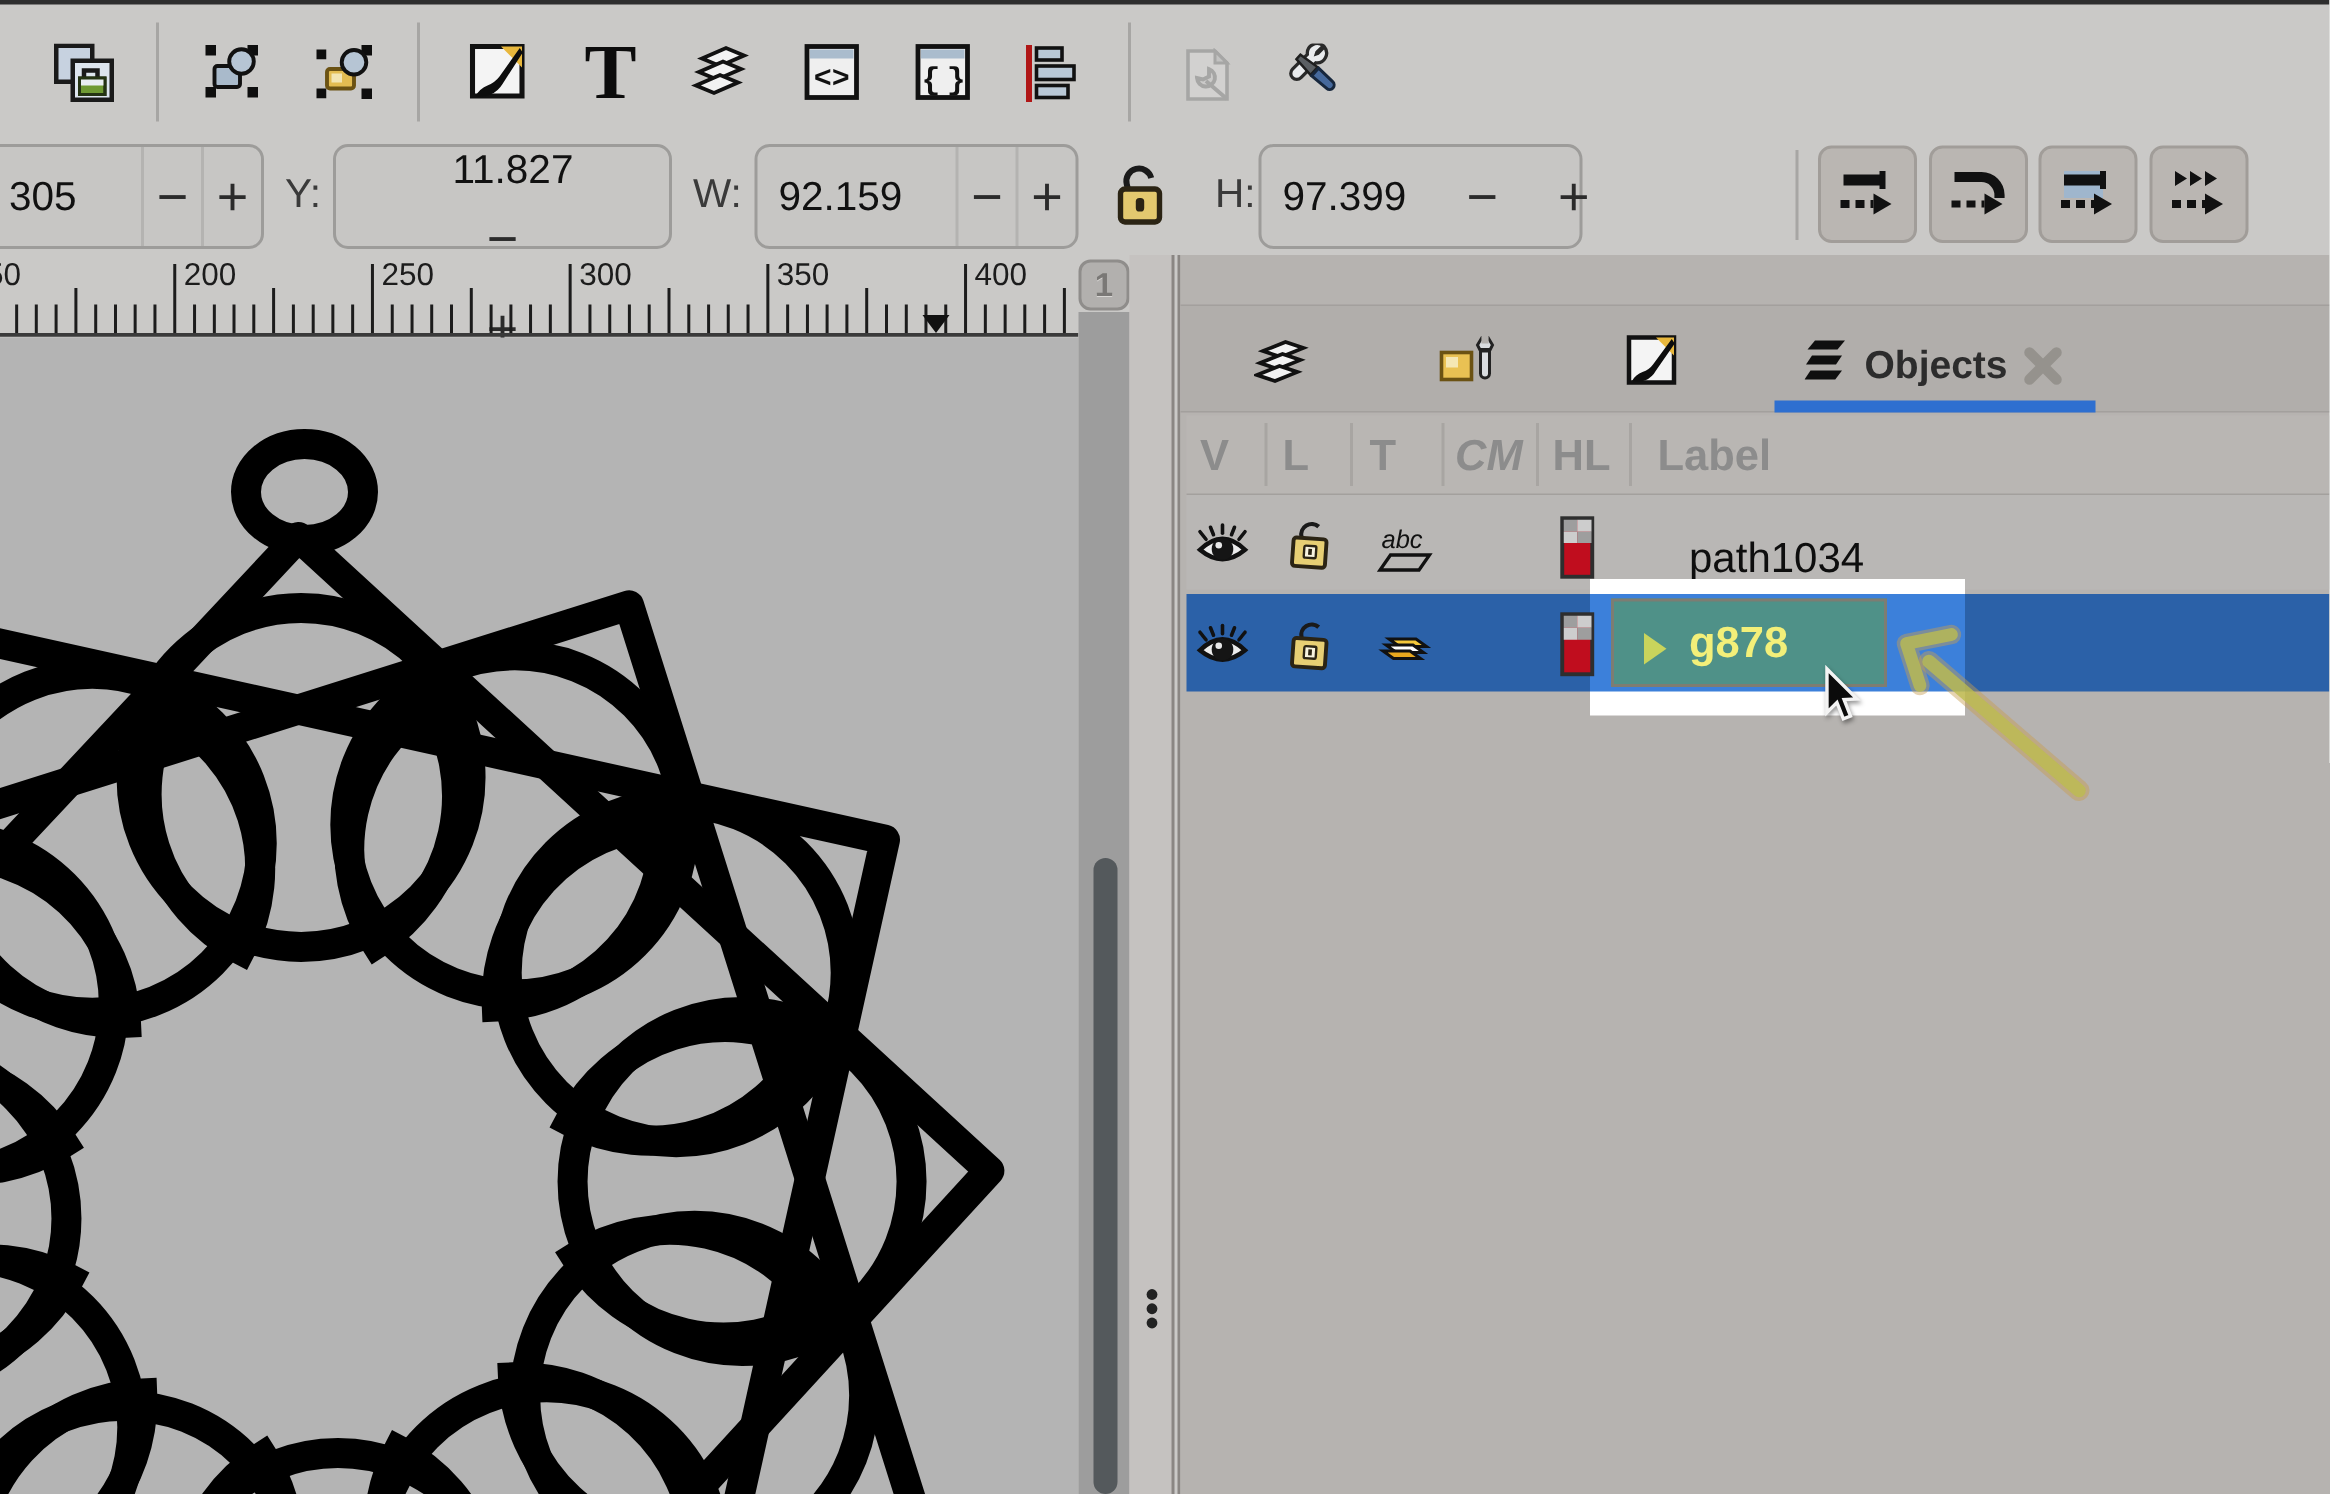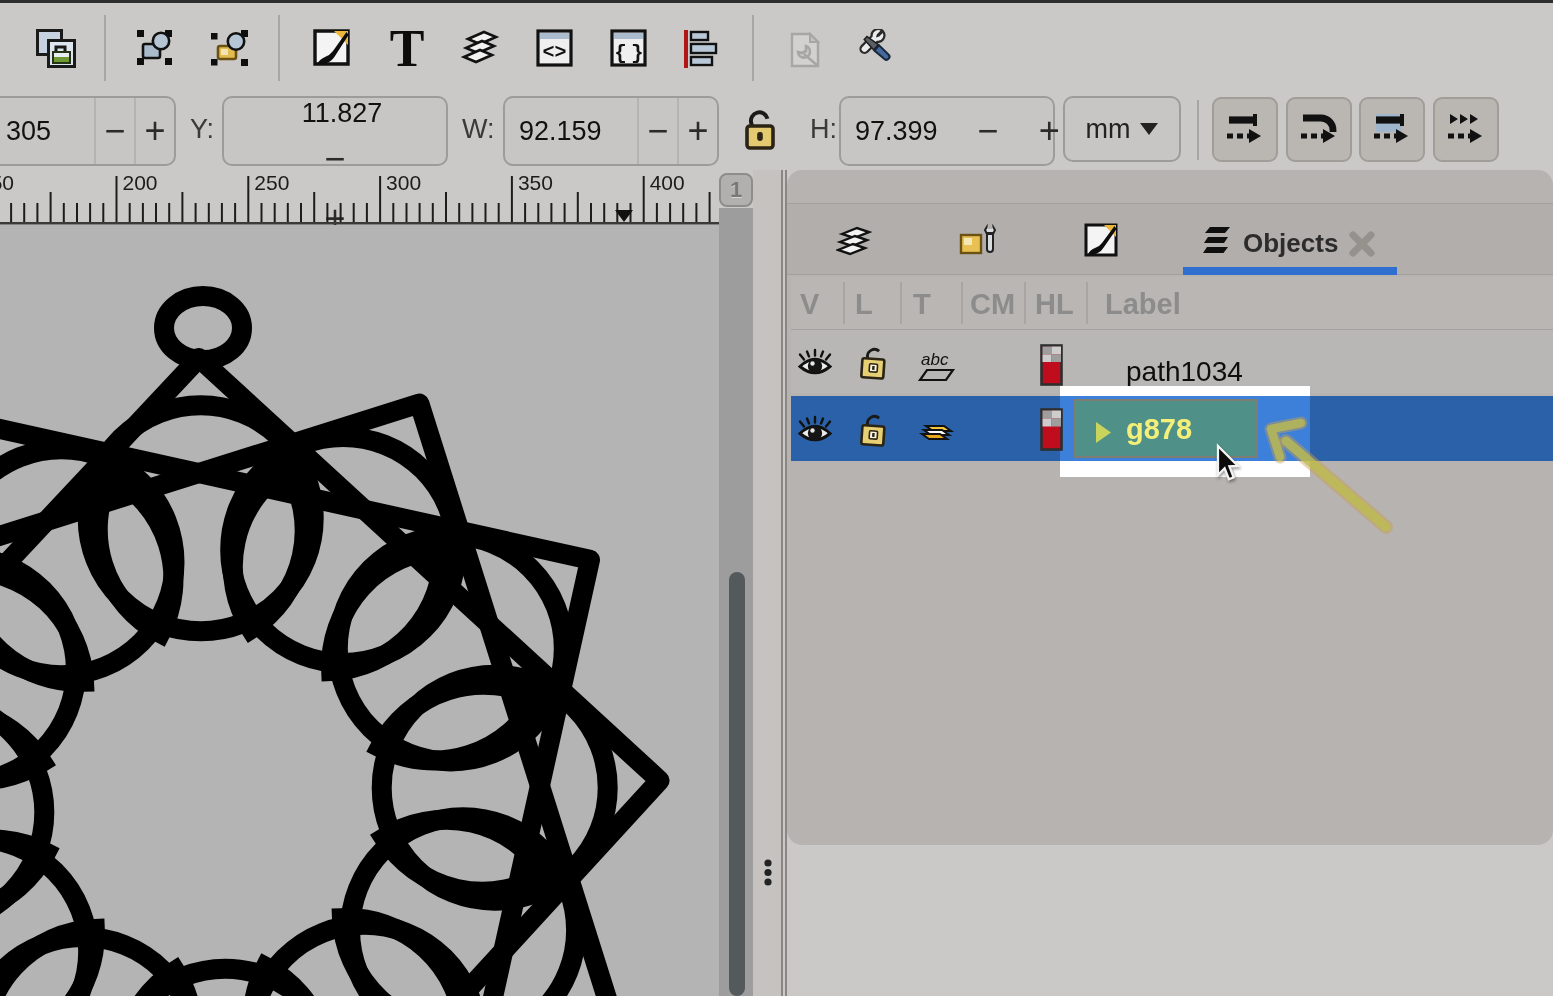--- a/index.html
+++ b/index.html
@@ -129,24 +129,20 @@
       <rect x="2.5" y="9.5" width="13" height="11" rx="1.5" fill="#e3c96f" stroke="#2b2414" stroke-width="1.8"></rect>
       <rect x="7.6" y="12.5" width="2.8" height="4.5" rx="1.2" fill="#2b2414"></rect>
     </svg>
     <div class="lbl" style="left:810px;">H:</div>
     <div class="spin" style="left:839px;width:212px;gap:20px;">
       <div class="val">97.399</div>
         <div class="mm1"></div>
         <div class="bt">−</div>
         <div class="mm1"></div>
         <div class="bt">+</div>
-    </div>
-    <div class="abs" style="left:1063px;top:96px;width:118px;height:66px;background:#c7c6c4;border:2px solid #9d9c9a;border-radius:10px;box-sizing:border-box;display:flex;align-items:center;justify-content:center;gap:10px;">
-      <span style="font-size:27px;color:#222;">mm</span>
-      <span style="width:0;height:0;border-left:9px solid transparent;border-right:9px solid transparent;border-top:12px solid #222;"></span>
     </div>
     <div class="abs" style="left:1197px;top:100px;width:2px;height:60px;background:#a7a6a4;"></div>
     <div class="tbtn" style="left:1212px;">
       <svg width="44" height="44" viewBox="0 0 22 22">
           <g stroke="#111" fill="none">
         <path d="M 3 6 h13" stroke-width="3.6"></path>
             <path d="M 16 3 v6" stroke-width="2"></path>
         <path d="M 2 14 h11" stroke-width="2.6" stroke-dasharray="3 2"></path>
         <path d="M 13 10.5 l 6 3.5 -6 3.5 z" fill="#111" stroke="none"></path>
       </g>
@@ -290,21 +286,21 @@
 
   <div class="abs" style="left:753px;top:170px;width:28px;height:826px;background:#c5c2c0;"></div>
   <svg class="abs" style="left:753px;top:170px;" width="28" height="826">
     <circle cx="15" cy="693" r="3.6" fill="#222"></circle>
     <circle cx="15" cy="702.5" r="3.6" fill="#222"></circle>
     <circle cx="15" cy="712" r="3.6" fill="#222"></circle>
   </svg>
   <div class="abs" style="left:781px;top:170px;width:1.5px;height:826px;background:#8a8683;"></div>
   <div class="abs" style="left:785px;top:170px;width:1.5px;height:826px;background:#8a8683;"></div>
 
-  <div id="panel" class="abs" style="left:787px;top:170px;width:766px;height:675px;background:#b6b3b0;border-radius:15px;">
+  <div id="panel" class="abs" style="left:787px;top:170px;width:766px;height:826px;background:#b6b3b0;">
 
     <div class="abs" style="left:0;top:33px;width:766px;height:72px;background:#b1aeab;border-top:1.5px solid #a3a09d;border-bottom:1.5px solid #a3a09d;box-sizing:border-box;"></div>
     <svg class="abs" style="left:49px;top:56px;" width="40" height="34" viewBox="0 0 40 34">
       <g fill="#f2f2f2" stroke="#111" stroke-width="2.4">
         <path d="M 6 8 L 21 2 L 33 6 L 18 12 z"></path>
         <path d="M 4 16 L 19 10 L 31 14 L 16 20 z"></path>
         <path d="M 2 24 L 17 18 L 29 22 L 14 28 z"></path>
       </g>
     </svg>
     <svg class="abs" style="left:172px;top:52px;" width="40" height="36" viewBox="0 0 40 36">
@@ -329,21 +325,21 @@
     <div class="abs" style="left:456px;top:58px;font-size:26px;font-weight:bold;color:#2c2c2c;">Objects</div>
     <svg class="abs" style="left:561px;top:60px;" width="28" height="28" viewBox="0 0 28 28">
       <path d="M 5 5 L 23 23 M 23 5 L 5 23" stroke="#95928d" stroke-width="7" stroke-linecap="round"></path>
     </svg>
     <div class="abs" style="left:396px;top:97px;width:214px;height:8px;background:#2e6fd0;"></div>
 
     <div class="abs" style="left:4px;top:107px;width:762px;height:53px;background:#b9b6b3;border-bottom:1.5px solid #a3a09d;box-sizing:border-box;"></div>
     <div class="hdr" style="left:13px;">V</div>
     <div class="hdr" style="left:68px;">L</div>
     <div class="hdr" style="left:126px;">T</div>
-    <div class="hdr" style="left:183px;">CM</div>
+    <div class="hdr" style="left:183px;font-style:italic;">CM</div>
     <div class="hdr" style="left:248px;">HL</div>
     <div class="hdr" style="left:318px;">Label</div>
     <div class="hsep" style="left:56px;"></div>
     <div class="hsep" style="left:113px;"></div>
     <div class="hsep" style="left:174px;"></div>
     <div class="hsep" style="left:237px;"></div>
     <div class="hsep" style="left:299px;"></div>
 
     <div class="abs" style="left:4px;top:160px;width:762px;height:63px;background:#b9b7b5;"></div>
     <div class="abs" style="left:339px;top:186px;font-size:28px;color:#0e0e0e;">path1034</div>

